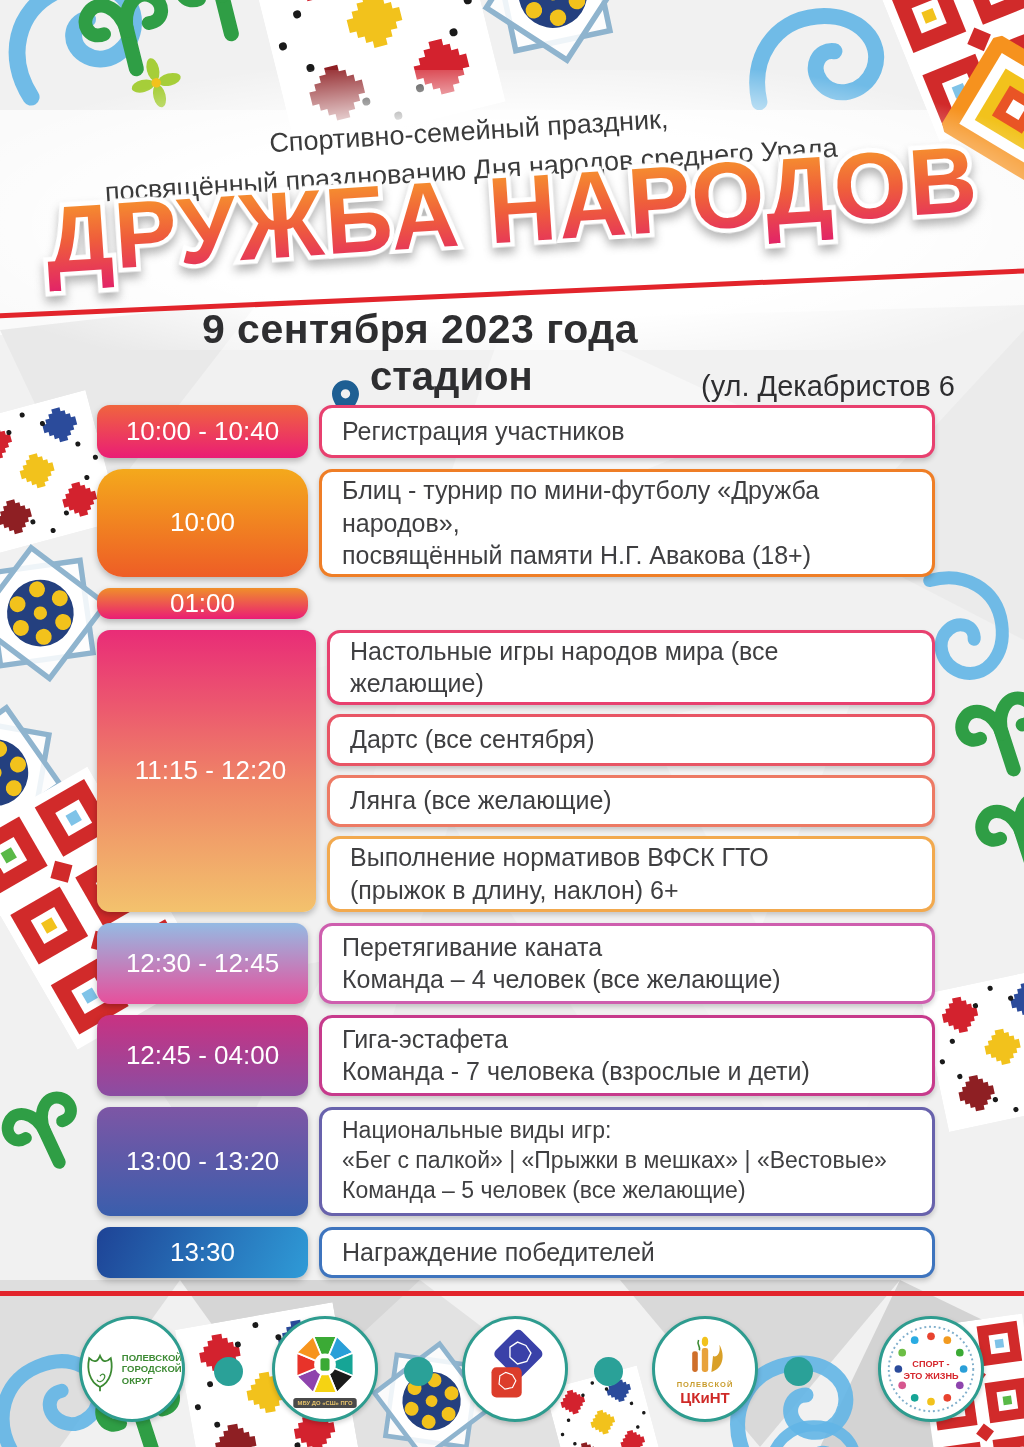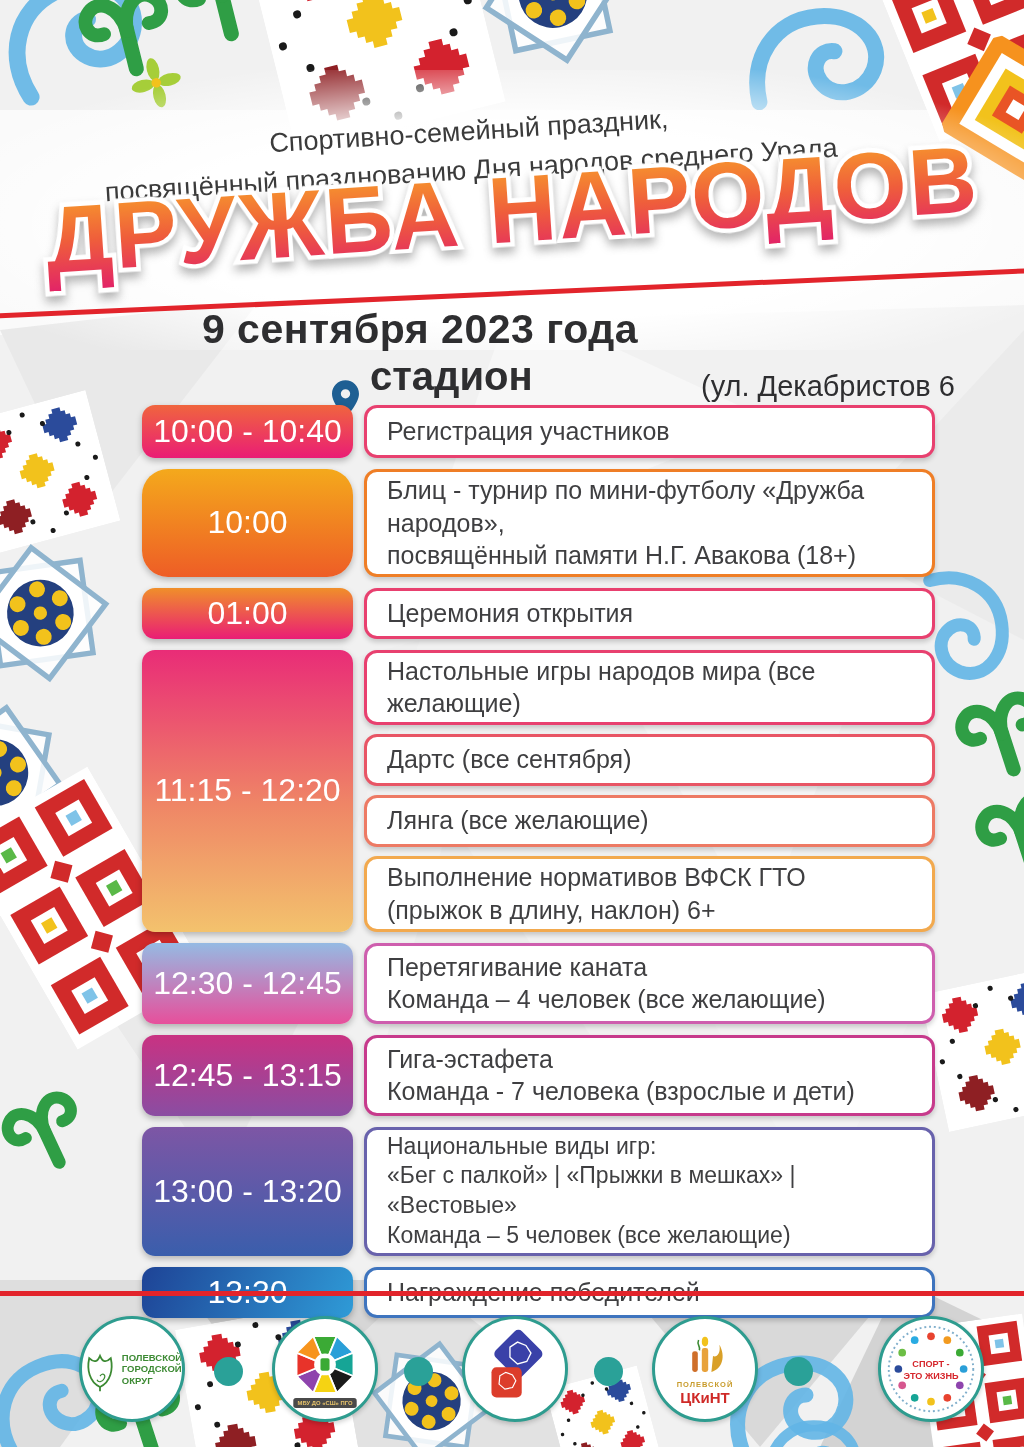--- a/index.html
+++ b/index.html
@@ -27,35 +27,35 @@
       background:#e2242b;transform:rotate(-2.5deg);transform-origin:left center;}
   .date-line{position:absolute;top:306px;left:0;width:840px;text-align:center;
       font-size:41px;font-weight:700;color:#2e2e30;letter-spacing:.5px;}
   .venue-line{position:absolute;top:354px;left:332px;display:flex;align-items:center;gap:11px;}
   .venue-name{font-size:40px;font-weight:700;color:#2e2e30;}
   .venue-addr{font-size:29px;font-weight:400;color:#2e2e30;padding-top:7px;}
   
   .schedule{position:absolute;top:405px;left:97px;width:838px;display:flex;
       flex-direction:column;gap:11px;}
   .group{display:flex;gap:11px;}
-  .time{width:211px;flex:0 0 211px;border-radius:13px;color:#fff;font-size:32px;
+  .time{width:211px;flex:0 0 211px;border-radius:13px;color:#fff;font-size:26px;
       display:flex;align-items:center;justify-content:center;
-      box-shadow:0 3px 6px rgba(0,0,0,.25);margin-left:45px;}
+      box-shadow:0 3px 6px rgba(0,0,0,.25);}
   .events{flex:1;display:flex;flex-direction:column;gap:10px;}
   .events.tight{gap:9px;}
   .event{background:#fff;border:3px solid;border-radius:13px;color:#3f3f41;
       font-size:25px;line-height:1.3;display:flex;align-items:center;
       padding:2px 14px 2px 20px;white-space:pre-line;
       box-shadow:0 3px 5px rgba(0,0,0,.18);}
   .hA{min-height:43px}.hB{min-height:68px}.hC{min-height:41px}.hD{min-height:42px}
   .hE{min-height:66px}.hF{min-height:71px}.hG{min-height:99px;font-size:23px;}
   .g1{background:linear-gradient(180deg,#f0653e,#ea1d75);}
   .g2{background:linear-gradient(180deg,#f4a91c,#ee5d26);border-radius:26px;}
   .g3{background:linear-gradient(180deg,#f08f2a,#ea1d75);}
-  .g4{background:linear-gradient(180deg,#e92c77 0%,#ef8666 55%,#f3c26d 100%);}
+  .g4{background:linear-gradient(180deg,#e92c77 0%,#ef8666 55%,#f3c26d 100%);padding-left:8px;}
   .g5{background:linear-gradient(180deg,#5fb2dc,#3e95c7);}
   .g6{background:linear-gradient(180deg,#95bae3,#e74f9b);}
   .g7{background:linear-gradient(180deg,#c93282,#8a4da2);}
   .g8{background:linear-gradient(180deg,#7d56a5,#3a5eac);}
   .g9{background:linear-gradient(115deg,#1e4396,#2f9bd7);}
   .b1{border-color:#e8406f}.b2{border-color:#ef7e26}.b3{border-color:#e8406f}
   .b4a{border-color:#e8406f}.b4b{border-color:#e85565}.b4c{border-color:#ed7a64}
   .b4d{border-color:#ef8b5b}.b4e{border-color:#f2a94e}
   .b5{border-color:#85c6e8}.b6{border-color:#ce5eae}.b7{border-color:#c73a8c}
   .b8{border-color:#6862ac}.b9{border-color:#3e74be}
@@ -316,23 +316,20 @@
       <div class="group">
         <div class="time g2">10:00</div>
         <div class="events">
           <div class="event b2 hB">Блиц - турнир по мини-футболу «Дружба народов»,
 посвящённый памяти Н.Г. Авакова (18+)</div>
         </div>
       </div>
 
       <div class="group">
         <div class="time g3">01:00</div>
-        <div class="events">
-          <div class="event b3 hC">Церемония открытия</div>
-        </div>
       </div>
 
       <div class="group">
         <div class="time g4">11:15 - 12:20</div>
         <div class="events tight">
           <div class="event b4a hD">Настольные игры народов мира (все желающие)</div>
           <div class="event b4b hD">Дартс (все сентября)</div>
           <div class="event b4c hD">Лянга (все желающие)</div>
           <div class="event b4e hE">Выполнение нормативов ВФСК ГТО
 (прыжок в длину, наклон) 6+</div>
@@ -342,21 +339,21 @@
 
       <div class="group">
         <div class="time g6">12:30 - 12:45</div>
         <div class="events">
           <div class="event b6 hF">Перетягивание каната
 Команда – 4 человек (все желающие)</div>
         </div>
       </div>
 
       <div class="group">
-        <div class="time g7">12:45 - 13:15</div>
+        <div class="time g7">12:45 - 04:00</div>
         <div class="events">
           <div class="event b7 hF">Гига-эстафета
 Команда - 7 человека (взрослые и дети)</div>
         </div>
       </div>
 
       <div class="group">
         <div class="time g8">13:00 - 13:20</div>
         <div class="events">
           <div class="event b8 hG">Национальные виды игр:

